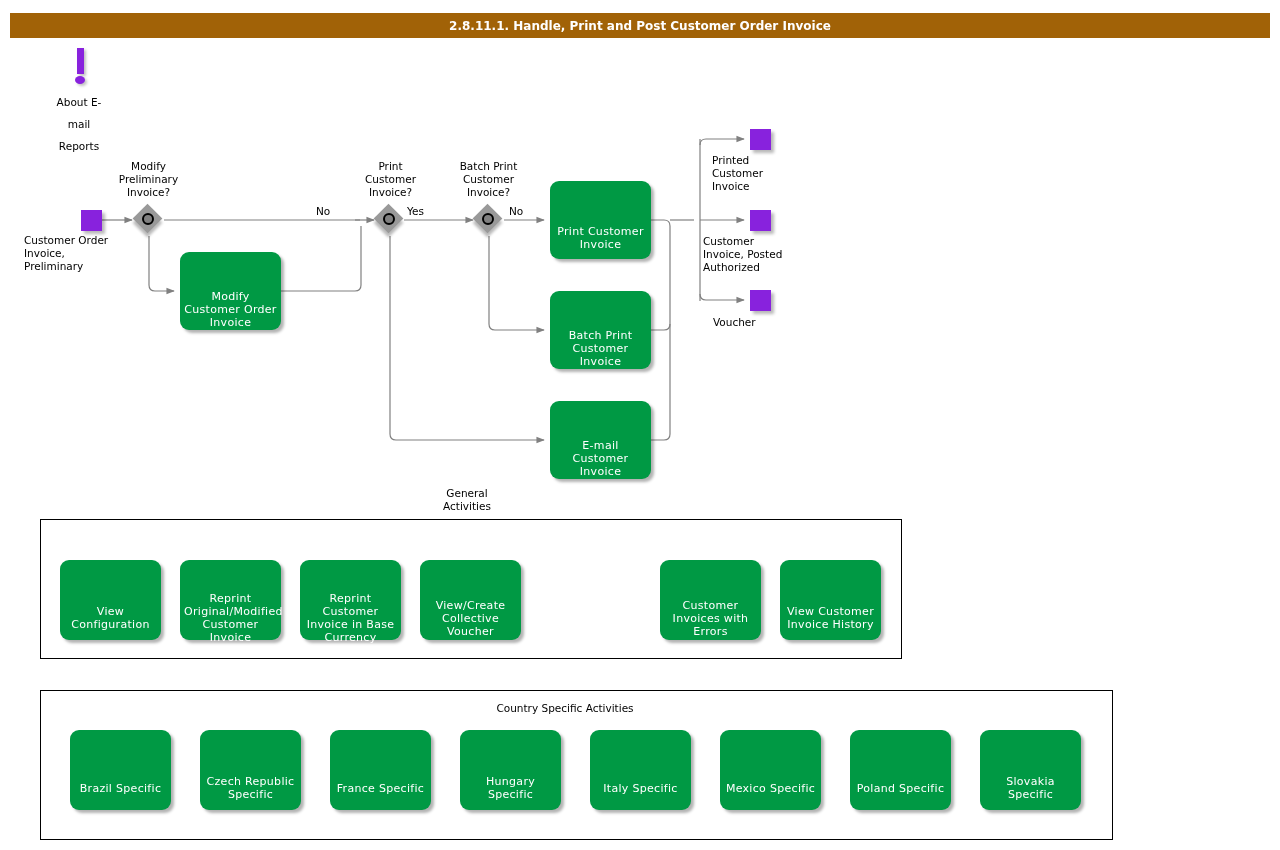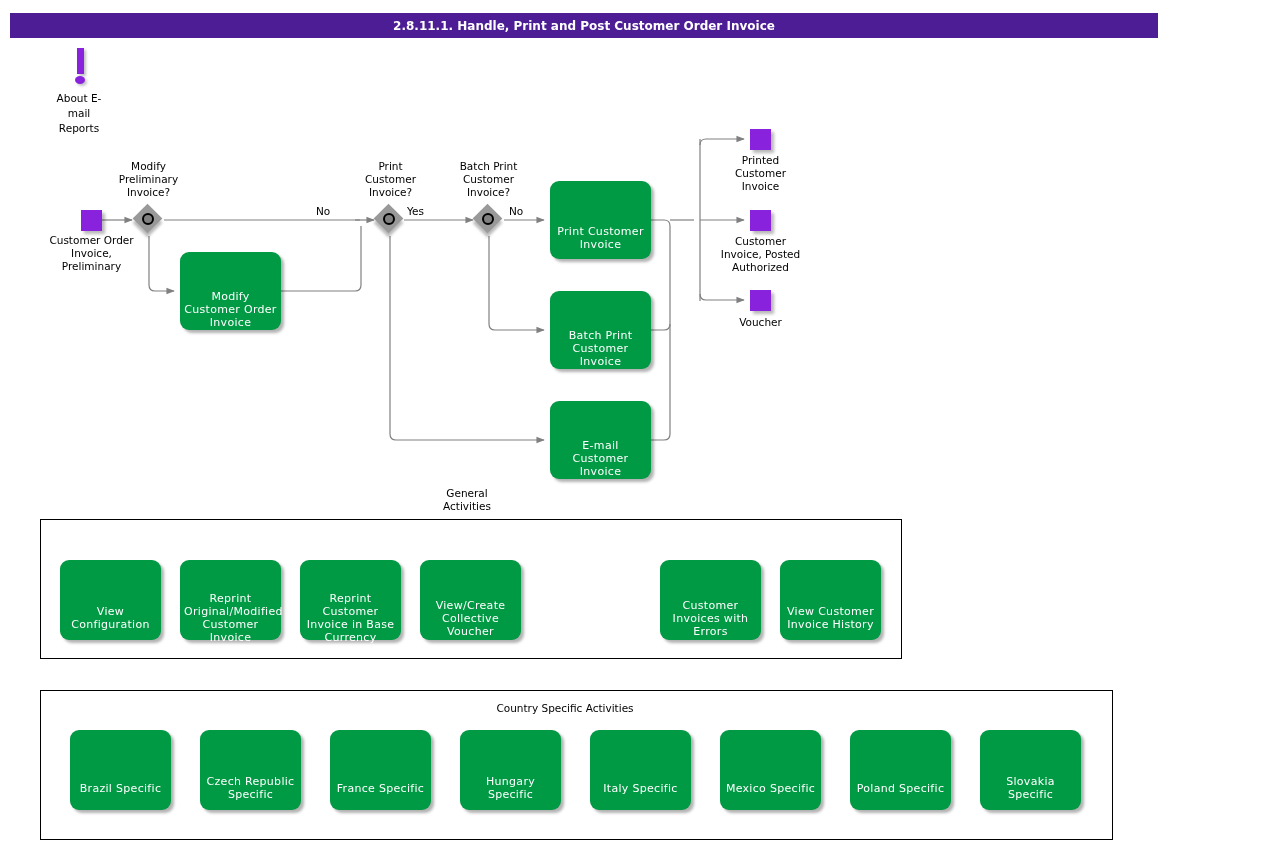--- a/index.html
+++ b/index.html
@@ -14,22 +14,22 @@
   #canvas {
     position: relative;
     width: 1280px; height: 850px;
     background: #ffffff;
   }
 
   
   .titlebar {
     position: absolute;
     left: 10px; top: 13px;
-    width: 1148px; height: 25px;
-    background: #4c1d95;
+    width: 1260px; height: 25px;
+    background: #a16207;
     color: #ffffff;
     font-size: 12px;
     font-weight: bold;
     display: flex;
     align-items: center;
     justify-content: center;
     letter-spacing: 0px;
   }
 
   
@@ -63,21 +63,21 @@
     position: absolute;
     width: 21px; height: 21px;
     background: #8822DD;
     box-shadow: 3px 3px 3px rgba(0,0,0,0.28);
   }
   .term-label {
     position: absolute;
     font-size: 10.5px;
     line-height: 13px;
     color: #000000;
-    text-align: center;
+    text-align: left;
     white-space: pre-line;
   }
 
   
   .dec {
     position: absolute;
     width: 30px; height: 30px;
   }
   .dec .dia {
     position: absolute;
@@ -126,21 +126,21 @@
     position: absolute;
     left: 6px; top: 28px;
     width: 10px; height: 8px;
     border-radius: 50%;
     background: #8822DD;
     box-shadow: 2px 2px 3px rgba(0,0,0,0.25);
   }
   .note-label {
     position: absolute;
     font-size: 10.5px;
-    line-height: 15px;
+    line-height: 22px;
     color: #000000;
     text-align: center;
     white-space: pre-line;
   }
 
   
   .group {
     position: absolute;
     border: 1px solid #000000;
     background: transparent;

